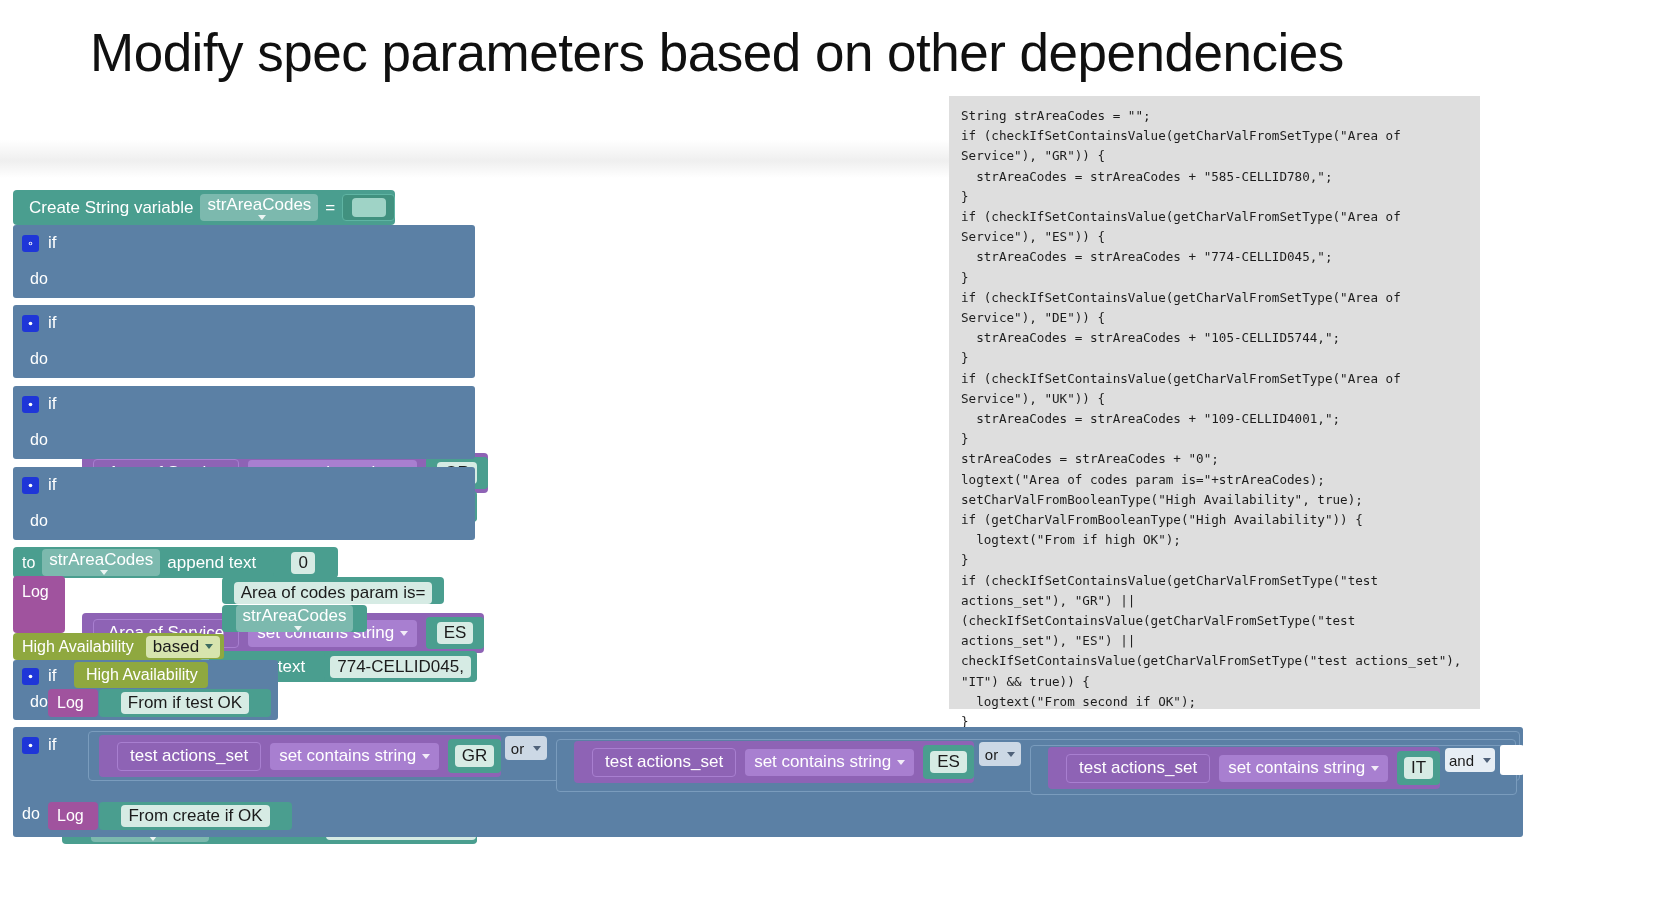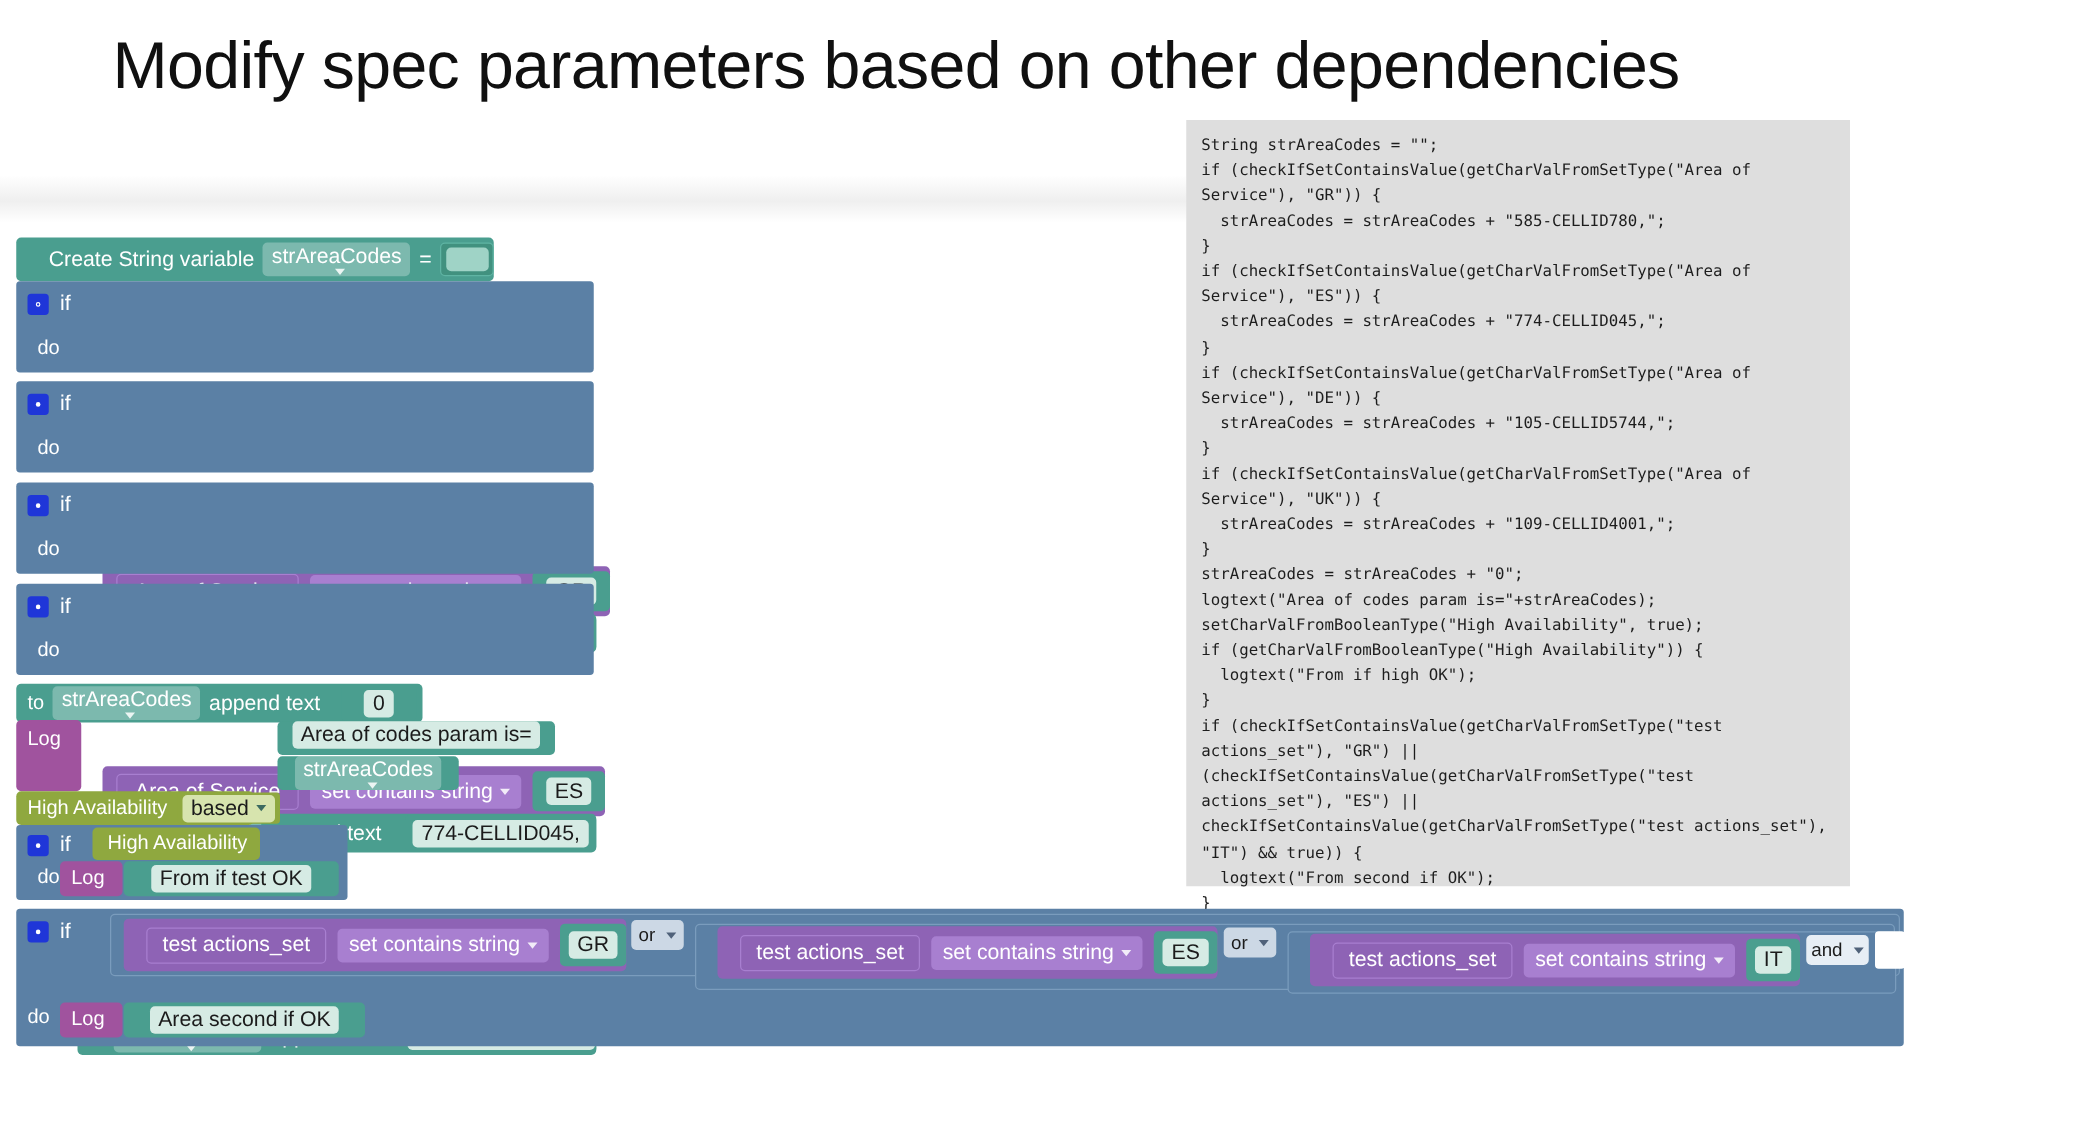--- a/index.html
+++ b/index.html
@@ -112,21 +112,21 @@
   logtext("From if high OK");
 }
 if (checkIfSetContainsValue(getCharValFromSetType("test actions_set"), "GR") || (checkIfSetContainsValue(getCharValFromSetType("test actions_set"), "ES") || checkIfSetContainsValue(getCharValFromSetType("test actions_set"), "IT") &amp;&amp; true)) {
   logtext("From second if OK");
 }</pre>
 </div>
 
 <div id="workspace">
 
   <div class="blk body c-var" style="left:13px;top:190px;width:382px;height:35px;">
-    <div class="row" style="padding-left:26px;">
+    <div class="row" style="padding-left:16px;">
       <span class="label">Create String variable</span>
       <span class="field lite">
         <span>strAreaCodes</span>
           <i class="caret"></i>
       </span>
       <span class="label">=</span>
       <span class="blk" style="position:relative;width:75px;height:27px;background:#41917f;border:1.5px solid #5fb4a3;border-radius:4px;display:inline-flex;align-items:center;justify-content:center;">
         <span class="field" style="min-width:20px;height:17px;background:#9fd3c6;"></span>
       </span>
     </div>
@@ -277,21 +277,21 @@
       <span class="label">append text</span>
       <span class="blk c-var" style="position:relative;margin-left:10px;width:60px;height:29px;border-radius:4px;display:inline-flex;align-items:center;justify-content:center;">
         <span class="field dark">0</span>
       </span>
     </div>
   </div>
 
   <div class="blk c-log" style="left:13px;top:576px;width:52px;height:57px;border-radius:4px;">
     <span class="label" style="position:absolute;left:9px;top:7px;font-size:16px;">Log</span>
   </div>
-  <div class="blk c-var" style="left:222px;top:577px;width:222px;height:27px;border-radius:4px;display:flex;align-items:flex-start;justify-content:center;">
+  <div class="blk c-var" style="left:222px;top:577px;width:222px;height:27px;border-radius:4px;display:flex;align-items:flex-end;justify-content:center;">
     <span class="field dark">Area of codes param is=</span>
   </div>
   <div class="blk c-var" style="left:222px;top:605px;width:145px;height:27px;border-radius:4px;display:flex;align-items:center;justify-content:center;">
     <span class="field lite">
       <span>strAreaCodes</span>
         <i class="caret"></i>
     </span>
   </div>
 
   <div class="blk" style="left:13px;top:633px;width:190px;height:27px;background:#8fa83f;border-radius:4px;">
@@ -404,16 +404,16 @@
     <i class="caret" style="border-top-color:#50627a;"></i>
   </div>
 
   <div class="blk" style="left:1500px;top:745px;width:24px;height:30px;background:#ffffff;border-radius:3px;"></div>
 
   <span class="label" style="position:absolute;left:22px;top:805px;font-size:16px;color:#ffffff;">do</span>
   <div class="blk c-log" style="left:48px;top:802px;width:50px;height:28px;border-radius:4px;display:flex;align-items:center;padding-left:9px;">
     <span class="label" style="font-size:16px;">Log</span>
   </div>
   <div class="blk c-var" style="left:99px;top:802px;width:193px;height:28px;border-radius:4px;display:flex;align-items:center;justify-content:center;">
-    <span class="field dark">Area second if OK</span>
+    <span class="field dark">From create if OK</span>
   </div>
 
 </div>
 
 </body></html>

